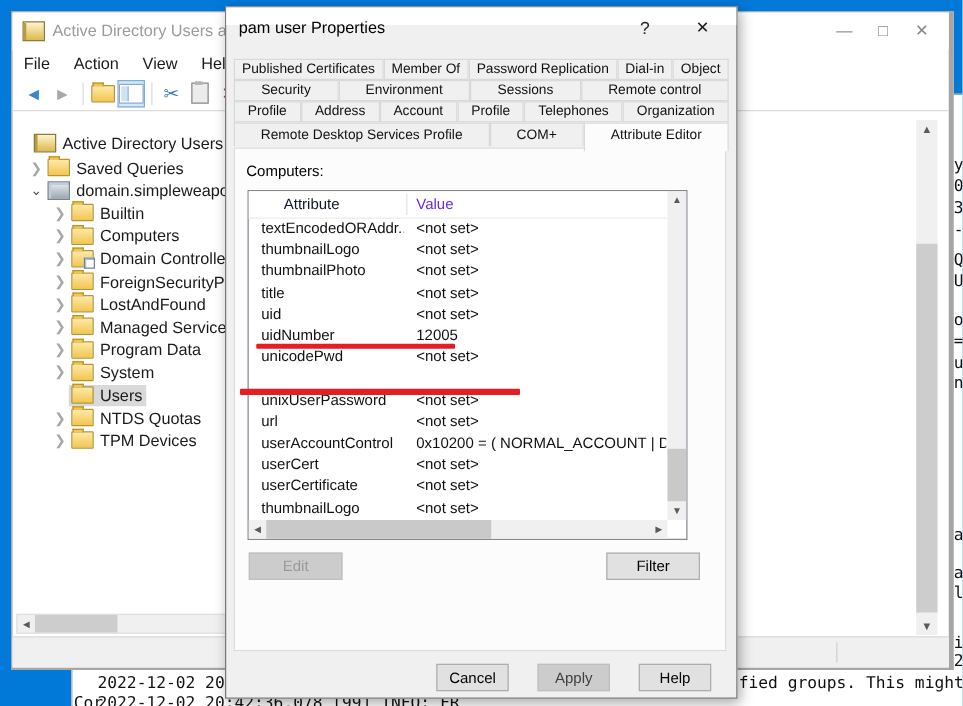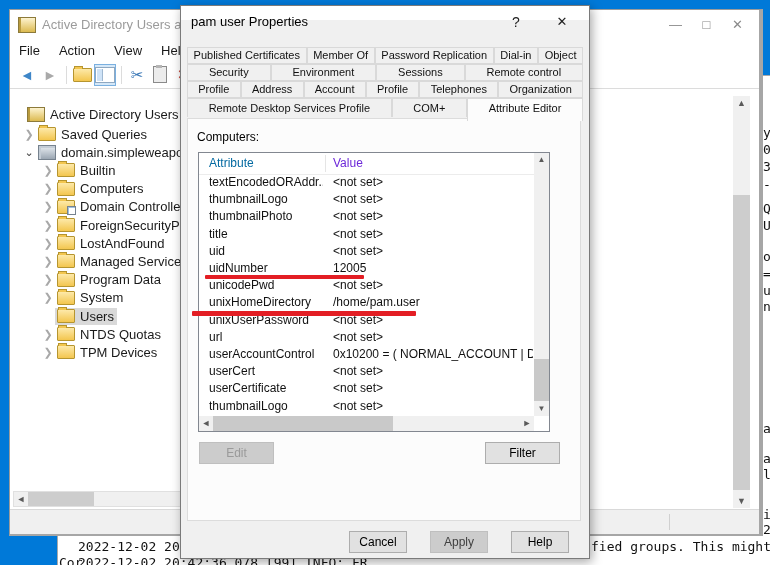--- a/index.html
+++ b/index.html
@@ -76,21 +76,21 @@
   .tab-row{display:flex;width:100%;}
   .tab{flex:1 1 auto;height:15px;line-height:15px;text-align:center;font-size:11px;white-space:nowrap;
        overflow:hidden;background:#f0f0f0;border:1px solid #d9d9d9;border-bottom:none;padding:0 3px;min-width:0;}
   #tab-row-0 .tab,#tab-row-1 .tab,#tab-row-2 .tab{border-bottom:1px solid #d9d9d9;}
   #tab-row-3 .tab{height:18px;line-height:18px;}
   #tab-row-3 .tab.active{position:relative;z-index:5;background:#fcfcfc;height:22px;border:1px solid #d9d9d9;border-bottom:none;}
   .page{position:absolute;left:6px;top:112px;width:394px;height:403px;background:#fcfcfc;border:1px solid #dcdcdc;box-sizing:border-box;}
   .attr-label{position:absolute;left:9px;top:11px;font-size:12px;color:#000;}
   .list{position:absolute;left:10px;top:33px;width:352px;height:280px;background:#ffffff;border:1px solid #828790;box-sizing:border-box;}
   .lheader{position:absolute;left:0;top:0;right:15px;height:21px;background:#ffffff;border-bottom:1px solid #ececec;}
-  .lheader .h1{position:absolute;left:10px;top:3px;color:#0369a1;}
+  .lheader .h1{position:absolute;left:28px;top:3px;color:#0f172a;}
   .lheader .h2{position:absolute;left:134px;top:3px;color:#6d28d9;}
   .lheader .hdiv{position:absolute;left:126px;top:2px;bottom:2px;width:1px;background:#e5e5e5;}
   .lrows{position:absolute;left:0;top:21px;right:15px;bottom:15px;overflow:hidden;}
   .lrow{position:absolute;left:0;right:0;height:17px;line-height:17px;white-space:nowrap;}
   .lattr{position:absolute;left:10px;width:114px;overflow:hidden;}
   .lval{position:absolute;left:134px;right:1px;overflow:hidden;}
   .lvscroll{position:absolute;top:0;right:0;width:15px;bottom:15px;background:#f0f0f0;}
   .lvscroll .up,.lvscroll .dn{position:absolute;left:0;width:15px;height:14px;color:#5a5a5a;font-size:8px;text-align:center;line-height:14px;}
   .lvscroll .up{top:0;}.lvscroll .dn{bottom:0;}
   .lvscroll .thumb{position:absolute;left:0;top:206px;width:15px;height:42px;background:#c9c9c9;}
@@ -366,24 +366,20 @@
               <span class="lval">&lt;not set&gt;</span>
             </div>
             <div class="lrow" style="top: 86px;">
               <span class="lattr">uidNumber</span>
               <span class="lval">12005</span>
             </div>
             <div class="lrow" style="top: 103.2px;">
               <span class="lattr">unicodePwd</span>
               <span class="lval">&lt;not set&gt;</span>
             </div>
-            <div class="lrow" style="top: 120.4px;">
-              <span class="lattr">unixHomeDirectory</span>
-              <span class="lval">/home/pam.user</span>
-            </div>
             <div class="lrow" style="top: 137.6px;">
               <span class="lattr">unixUserPassword</span>
               <span class="lval">&lt;not set&gt;</span>
             </div>
             <div class="lrow" style="top: 154.8px;">
               <span class="lattr">url</span>
               <span class="lval">&lt;not set&gt;</span>
             </div>
             <div class="lrow" style="top: 172px;">
               <span class="lattr">userAccountControl</span>

